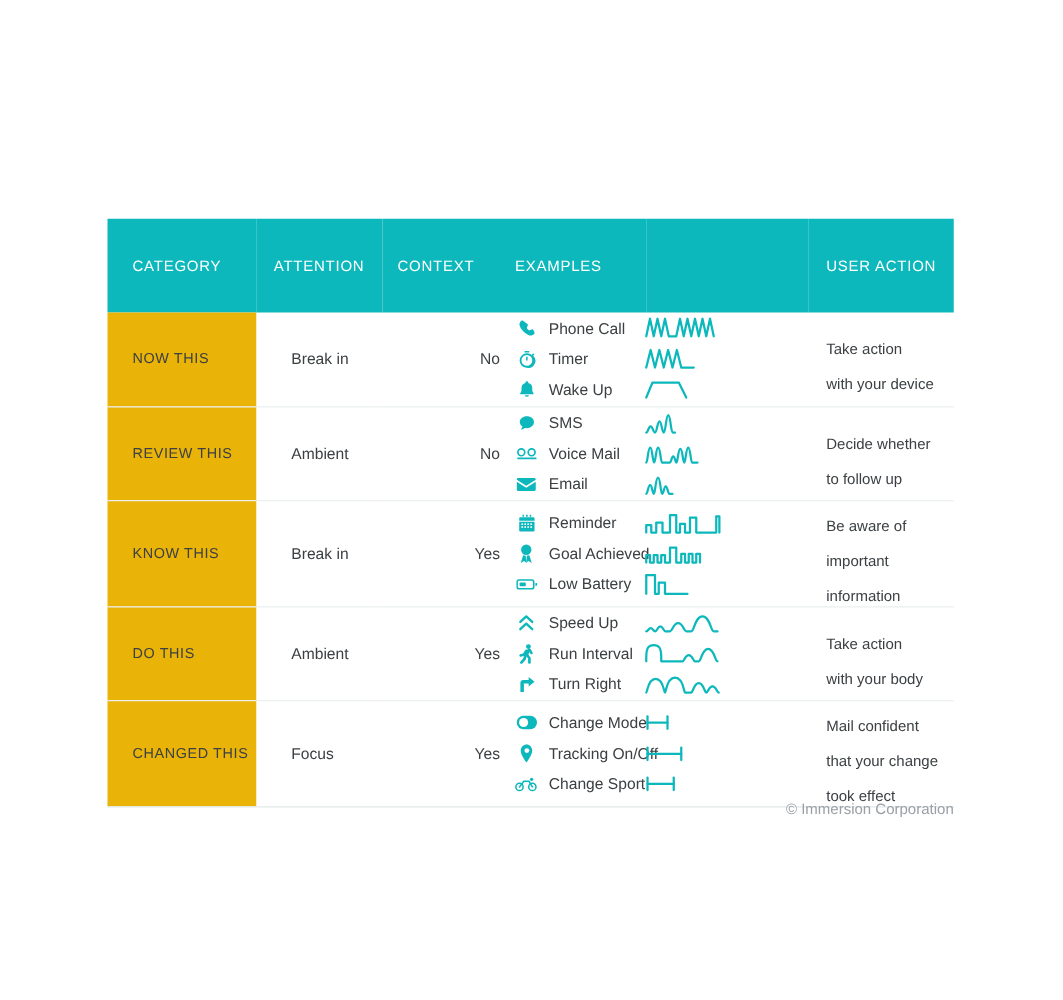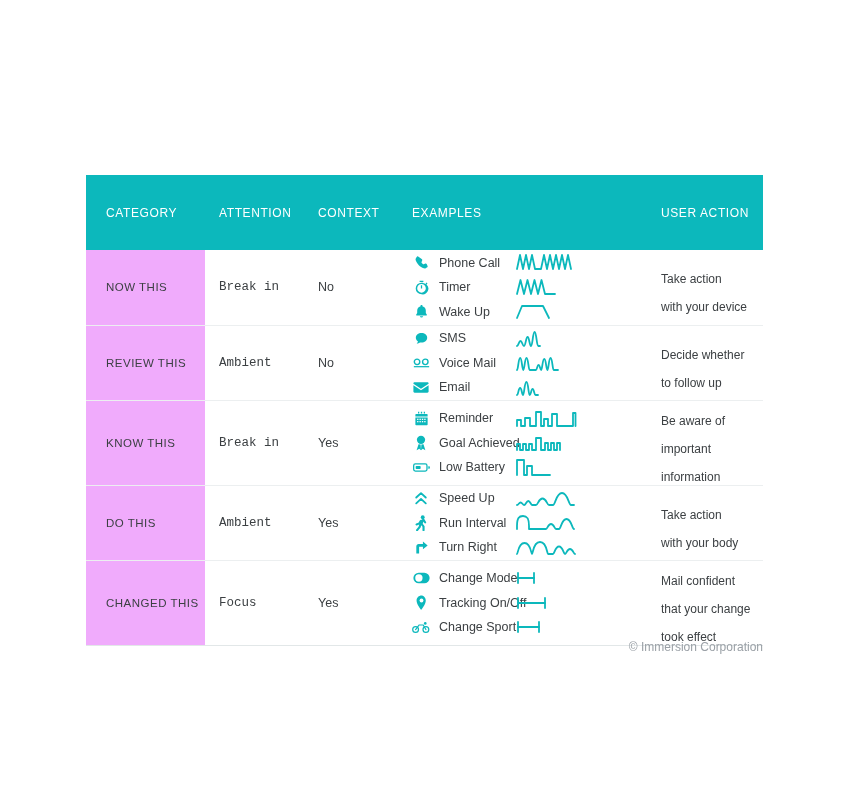--- a/index.html
+++ b/index.html
@@ -50,29 +50,29 @@
   tbody tr:last-child { border-bottom: 1px solid #e2e7e8; }
 
   tbody td {
     vertical-align: middle;
     padding: 0;
     font-size: 12.5px;
     color: #3c4043;
   }
 
   td.cell-category {
-    background: #f0abfc;
+    background: #eab308;
     padding-left: 20px;
     font-size: 11.5px;
     letter-spacing: 0.5px;
     color: #3c4043;
     height: 75px;
   }
-  td.cell-attention { padding-left: 14px; font-family: Liberation Mono, monospace; }
-  td.cell-context   { padding-left: 12px; }
+  td.cell-attention { padding-left: 28px; }
+  td.cell-context   { padding-left: 12px; text-align: right; }
   td.cell-examples  { padding-left: 12px; }
   td.cell-wave      { padding-left: 0; }
   td.cell-action    { padding-left: 14px; line-height: 16px; font-size: 12px; }
 
   
   ul.examples {
     list-style: none;
     margin: 0;
     padding: 0;
   }

